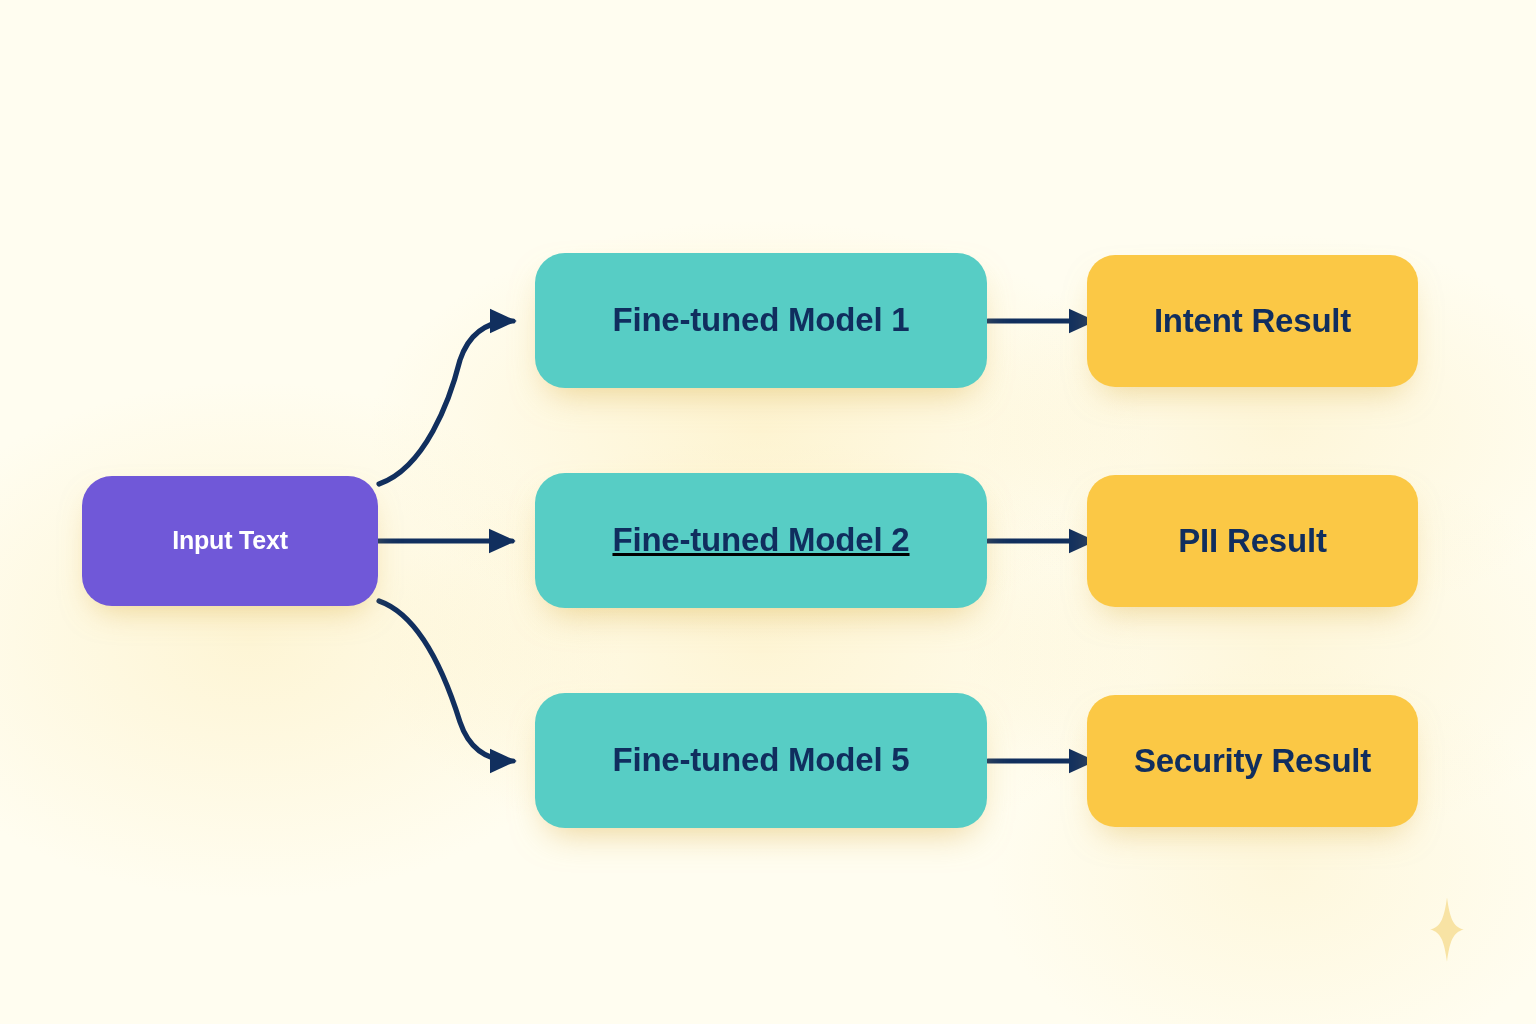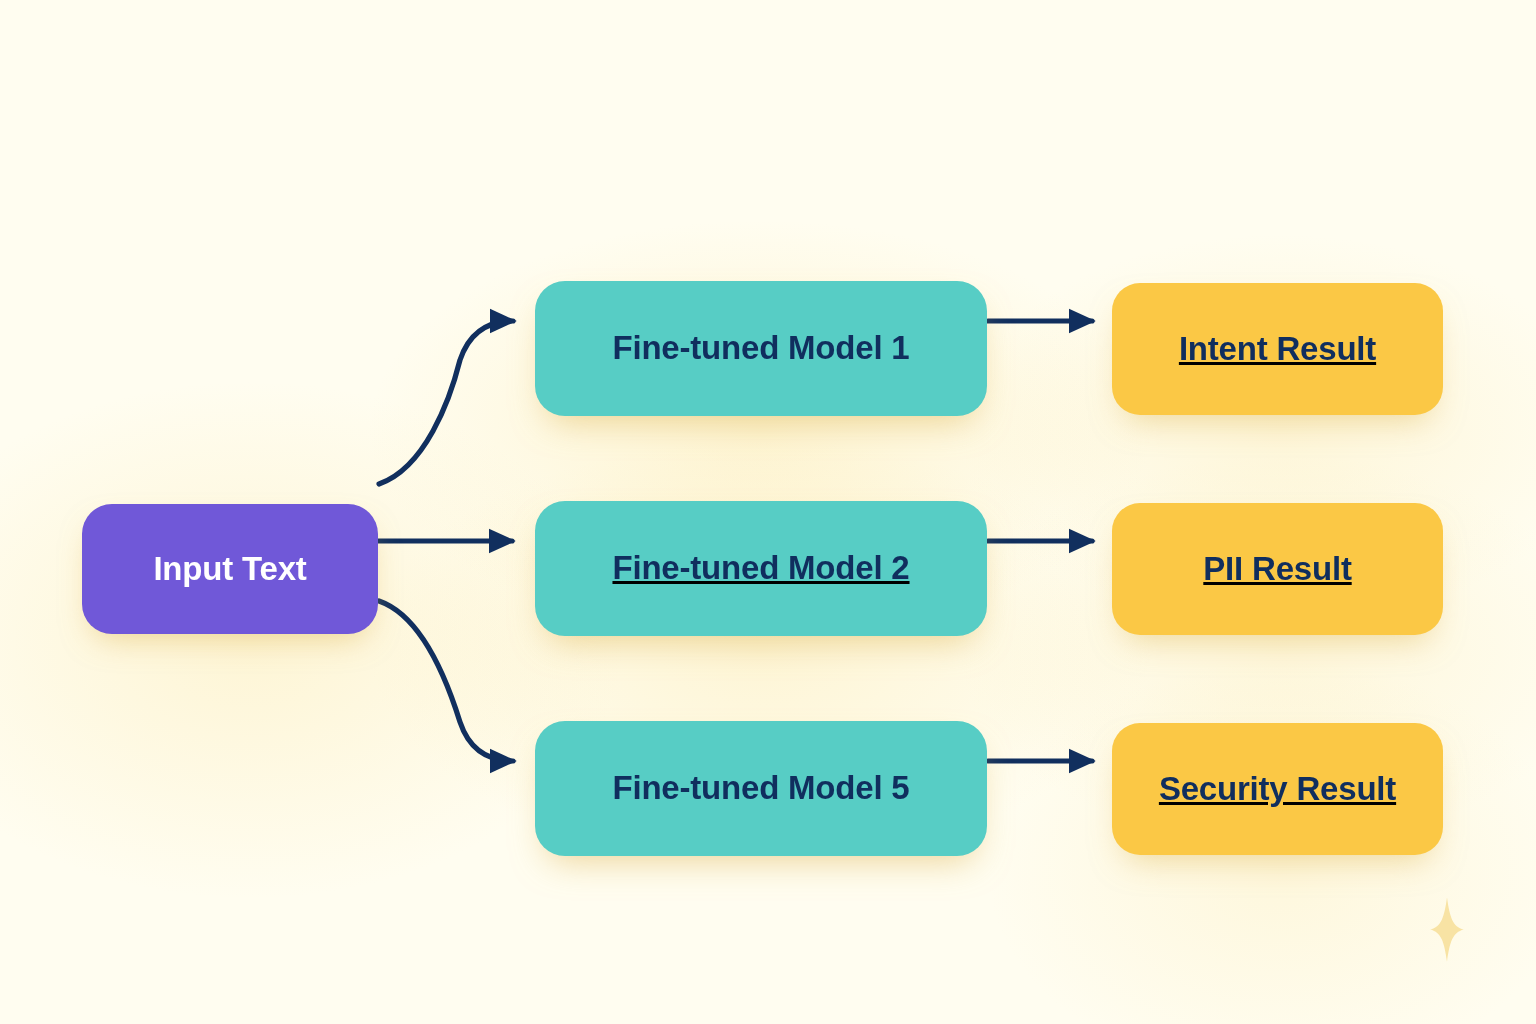--- a/index.html
+++ b/index.html
@@ -40,42 +40,41 @@
 
   .node {
     position: absolute;
     z-index: 2;
     display: flex;
     align-items: center;
     justify-content: center;
     box-sizing: border-box;
     text-align: center;
     letter-spacing: -0.2px;
-    margin-top: 28px;
   }
 
   .node .label {
     font-weight: bold;
     line-height: 1.1;
     white-space: nowrap;
   }
 
   
   .node-input {
     left: 82px;
     top: 476px;
     width: 296px;
     height: 130px;
     border-radius: 30px;
     background: #7058d8;
     box-shadow: 0 14px 30px -10px rgba(224,185,90,0.55);
   }
   .node-input .label {
     color: #ffffff;
-    font-size: 33px;
+    font-size: 25px;
   }
 
   
   .node-model {
     left: 535px;
     width: 452px;
     height: 135px;
     border-radius: 30px;
     background: #57cdc5;
     box-shadow: 0 16px 34px -12px rgba(224,185,90,0.60);
@@ -83,27 +82,26 @@
   .node-model .label {
     color: #102e5e;
     font-size: 33px;
   }
   .model-row-1 { top: 253px; }
   .model-row-2 { top: 473px; text-decoration: underline; }
   .model-row-3 { top: 693px; }
 
   
   .node-result {
-    left: 1112px;
+    left: 1087px;
     width: 331px;
     height: 132px;
     border-radius: 28px;
     background: #fbc845;
     box-shadow: 0 16px 32px -12px rgba(224,185,90,0.55);
-    text-decoration: underline;
   }
   .node-result .label {
     color: #102e5e;
     font-size: 33px;
   }
   .result-row-1 { top: 255px; }
   .result-row-2 { top: 475px; }
   .result-row-3 { top: 695px; }
 
   

